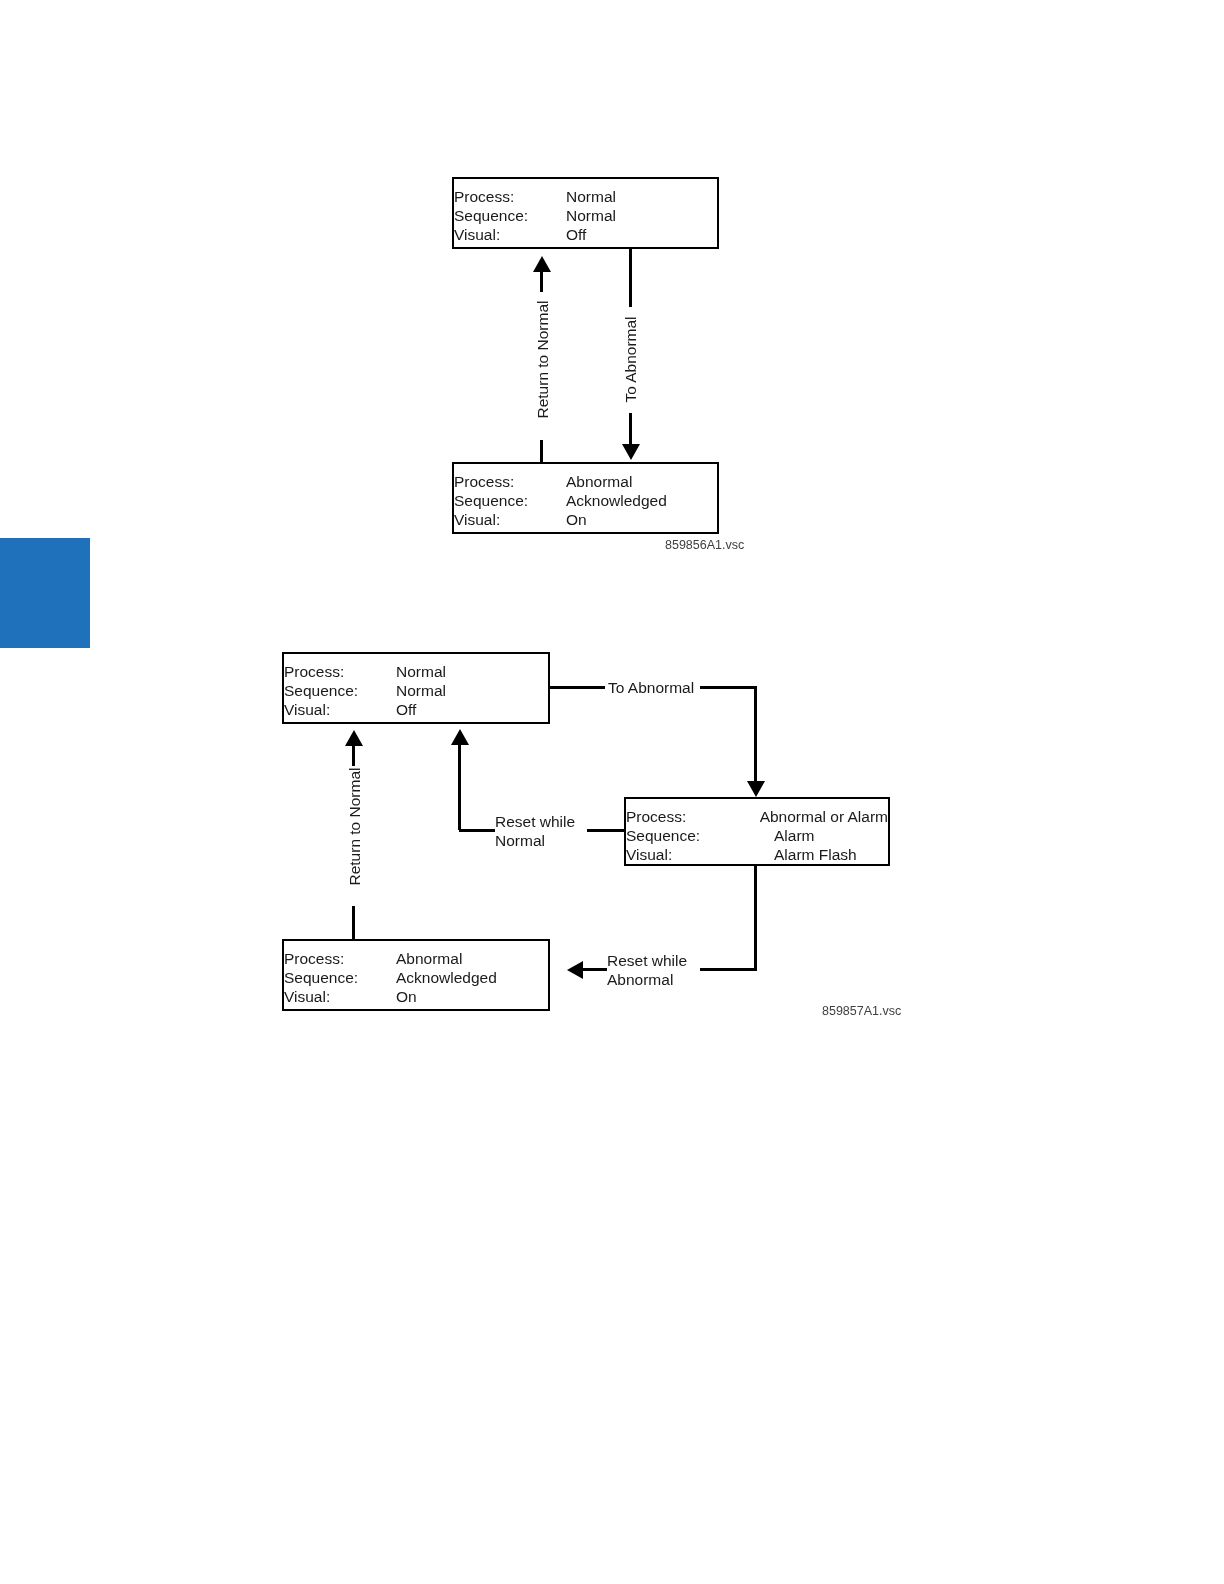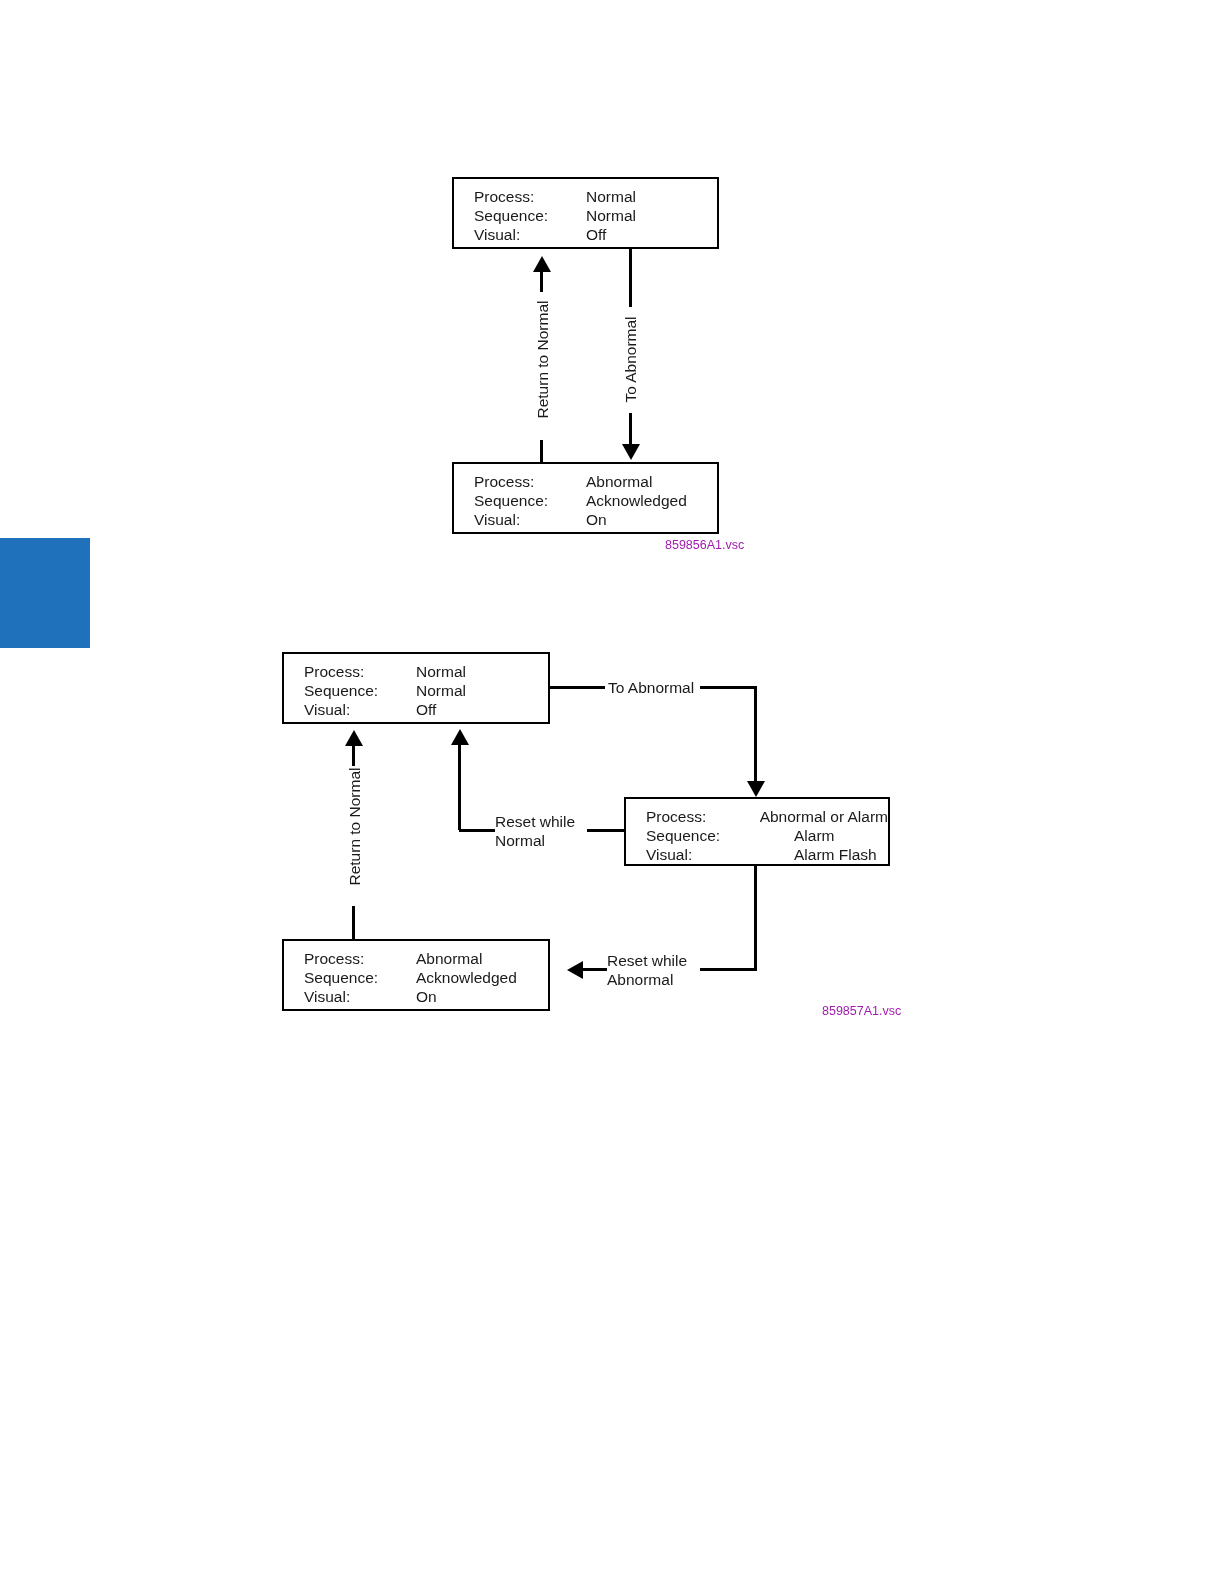--- a/index.html
+++ b/index.html
@@ -30,21 +30,20 @@
     position: absolute;
     box-sizing: border-box;
     border: 2px solid #000000;
     background: #ffffff;
     z-index: 5;
   }
   .state-rows {
     position: absolute;
     left: 0; top: 0; right: 0; bottom: 0;
     padding: 8px 0 0 0;
-    margin-left: 20px;
   }
   .state-row {
     display: flex;
     align-items: baseline;
     line-height: 19px;
     font-size: 15.5px;
     white-space: nowrap;
   }
   .state-key {
     display: inline-block;
@@ -107,21 +106,21 @@
   .edge-label.center { text-align: left; }
   .edge-label.rot {
     transform-origin: 50% 50%;
     transform: rotate(-90deg);
   }
 
   
   .fig-id {
     position: absolute;
     font-size: 12.5px;
-    color: #a21caf;
+    color: #404040;
     white-space: nowrap;
     z-index: 4;
   }
 </style>
 </head>
 <body>
 
 <div class="edge-tab" style="background:#2071BC;"></div>
 
 <div>

